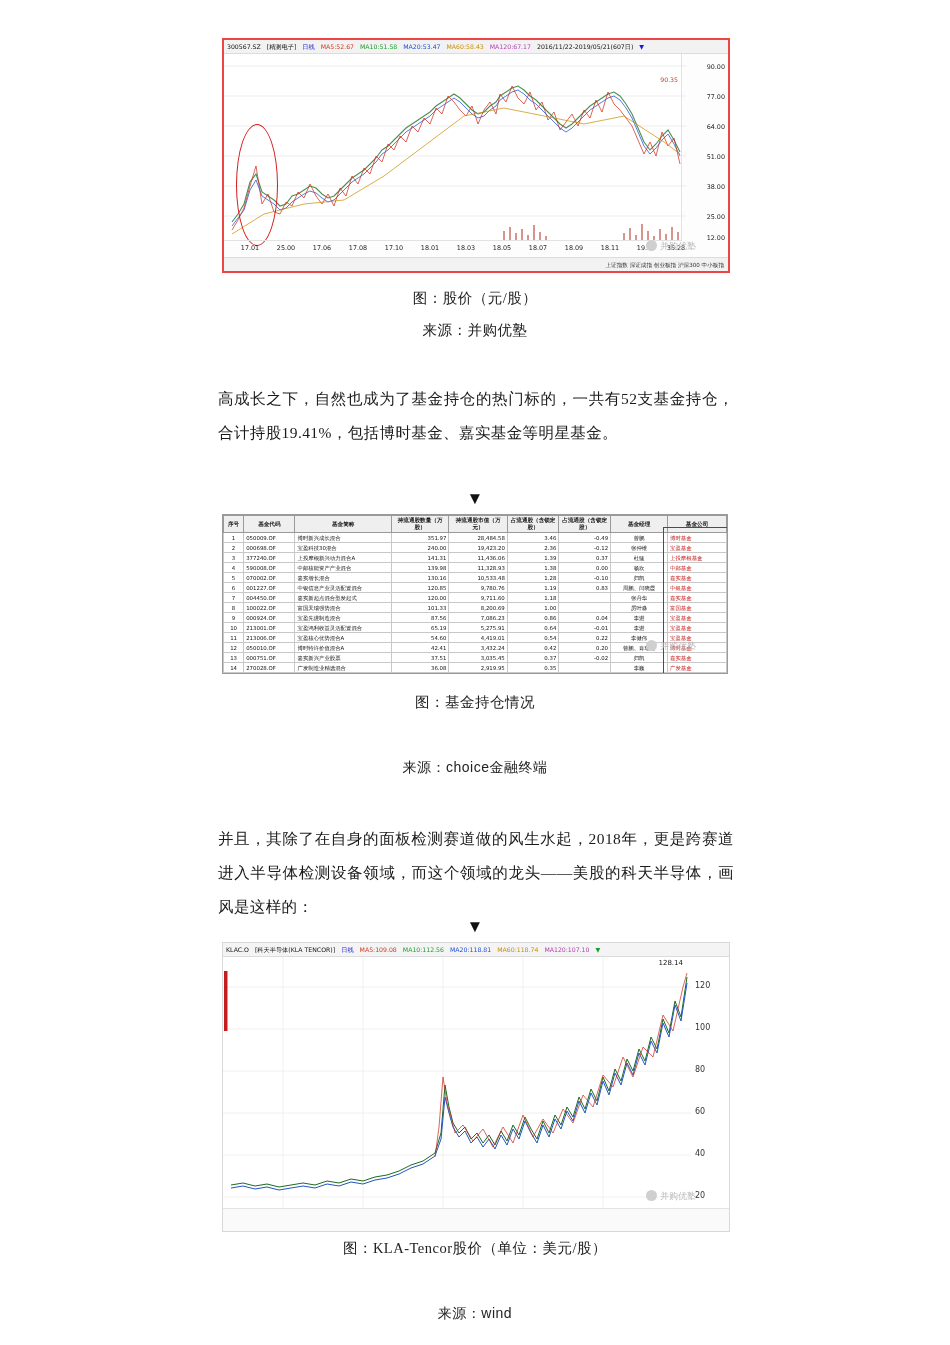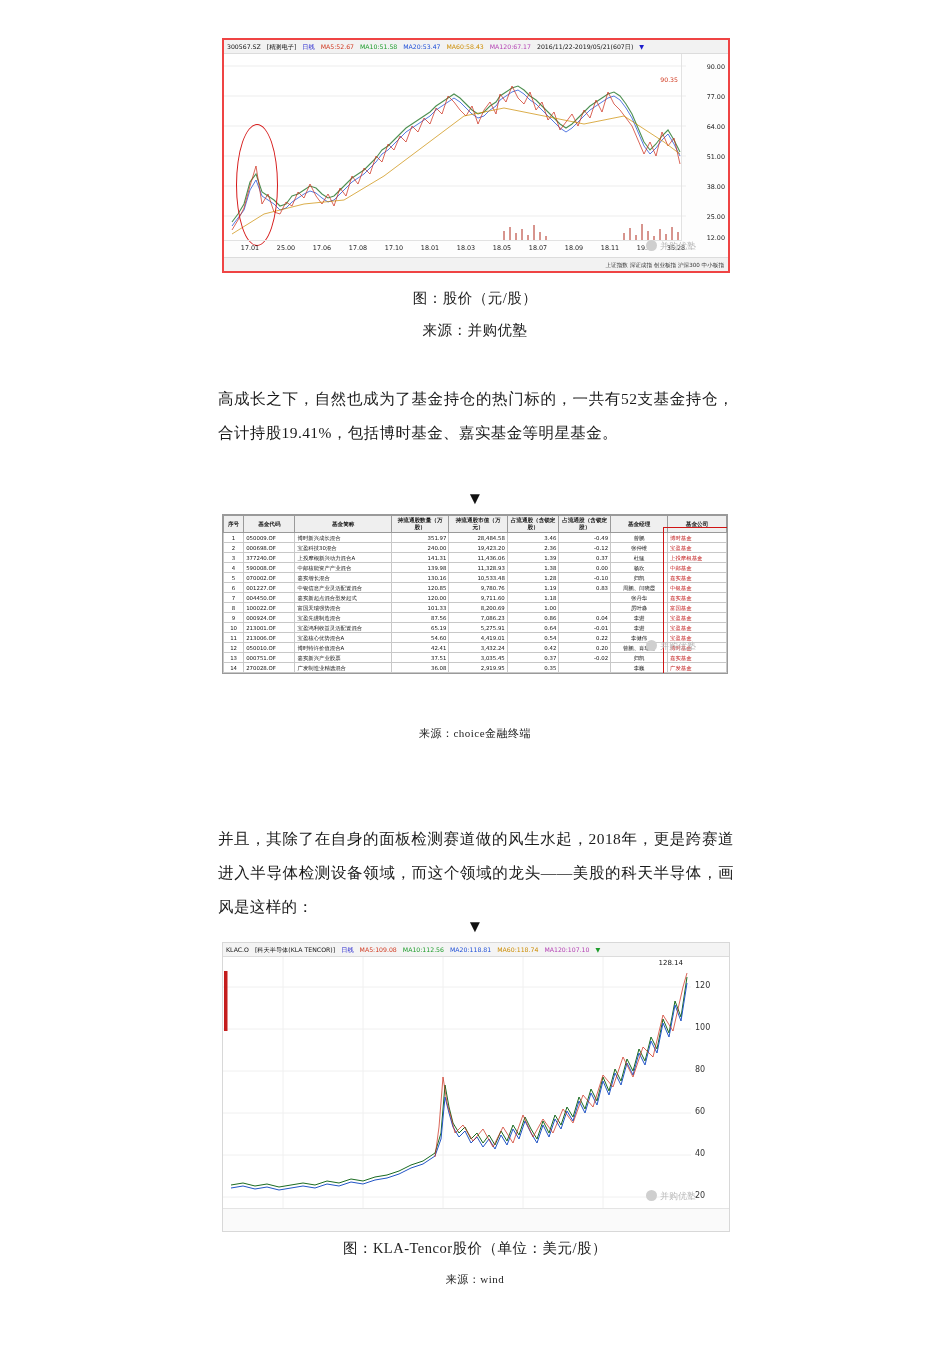--- a/index.html
+++ b/index.html
@@ -37,22 +37,23 @@
   .caption {
     position: absolute;
     width: 950px;
     left: 0;
     text-align: center;
     font-size: 14.5px;
     color: #222;
     letter-spacing: 0.5px;
   }
   .caption.mono {
-    font-family: Liberation Serif, serif;
-    font-size: 11px;
+    font-family: Liberation Sans, sans-serif;
+    font-size: 14px;
+    margin-top: 33px;
   }
   .arrow {
     position: absolute;
     width: 950px;
     left: 0;
     text-align: center;
     font-size: 17px;
     color: #111;
     line-height: 1;
   }
@@ -576,20 +577,21 @@
           </tr>
         </tbody>
     </table>
     <div class="fund-red-box" style="left:440px; top:12px; width:64px; height:146px;"></div>
   </div>
 
   <div class="wm" style="left:646px; top:640px;">
     <span class="wm-circle"></span><span>并购优塾</span>
   </div>
 
+  <div class="caption" style="top:693px;">图：基金持仓情况</div>
   <div class="caption mono" style="top:726px;">来源：choice金融终端</div>
 
   <div class="para" style="top:786px;margin-top:36px;">并且，其除了在自身的面板检测赛道做的风生水起，2018年，更是跨赛道进入半导体检测设备领域，而这个领域的龙头——美股的科天半导体，画风是这样的：</div>
 
   <div class="arrow" style="top:918px;">▼</div>
 
   <div class="chart2">
     <div class="c2-header">
       <span class="hd-code">KLAC.O</span><span class="hd-name">[科天半导体(KLA TENCOR)]</span><span class="hd-period">日线</span><span class="ma5">MA5:109.08</span><span class="ma10">MA10:112.56</span><span class="ma20">MA20:118.81</span><span class="ma60">MA60:118.74</span><span class="ma120">MA120:107.10</span><span class="hd-tri" style="color:#1c9c2a">▼</span>
     </div>

